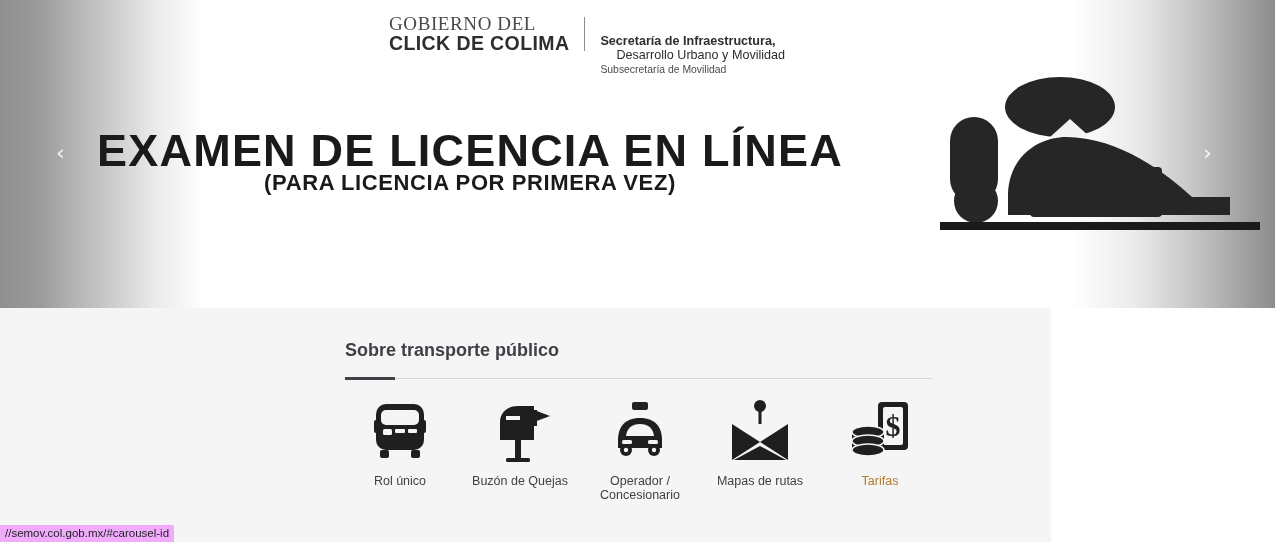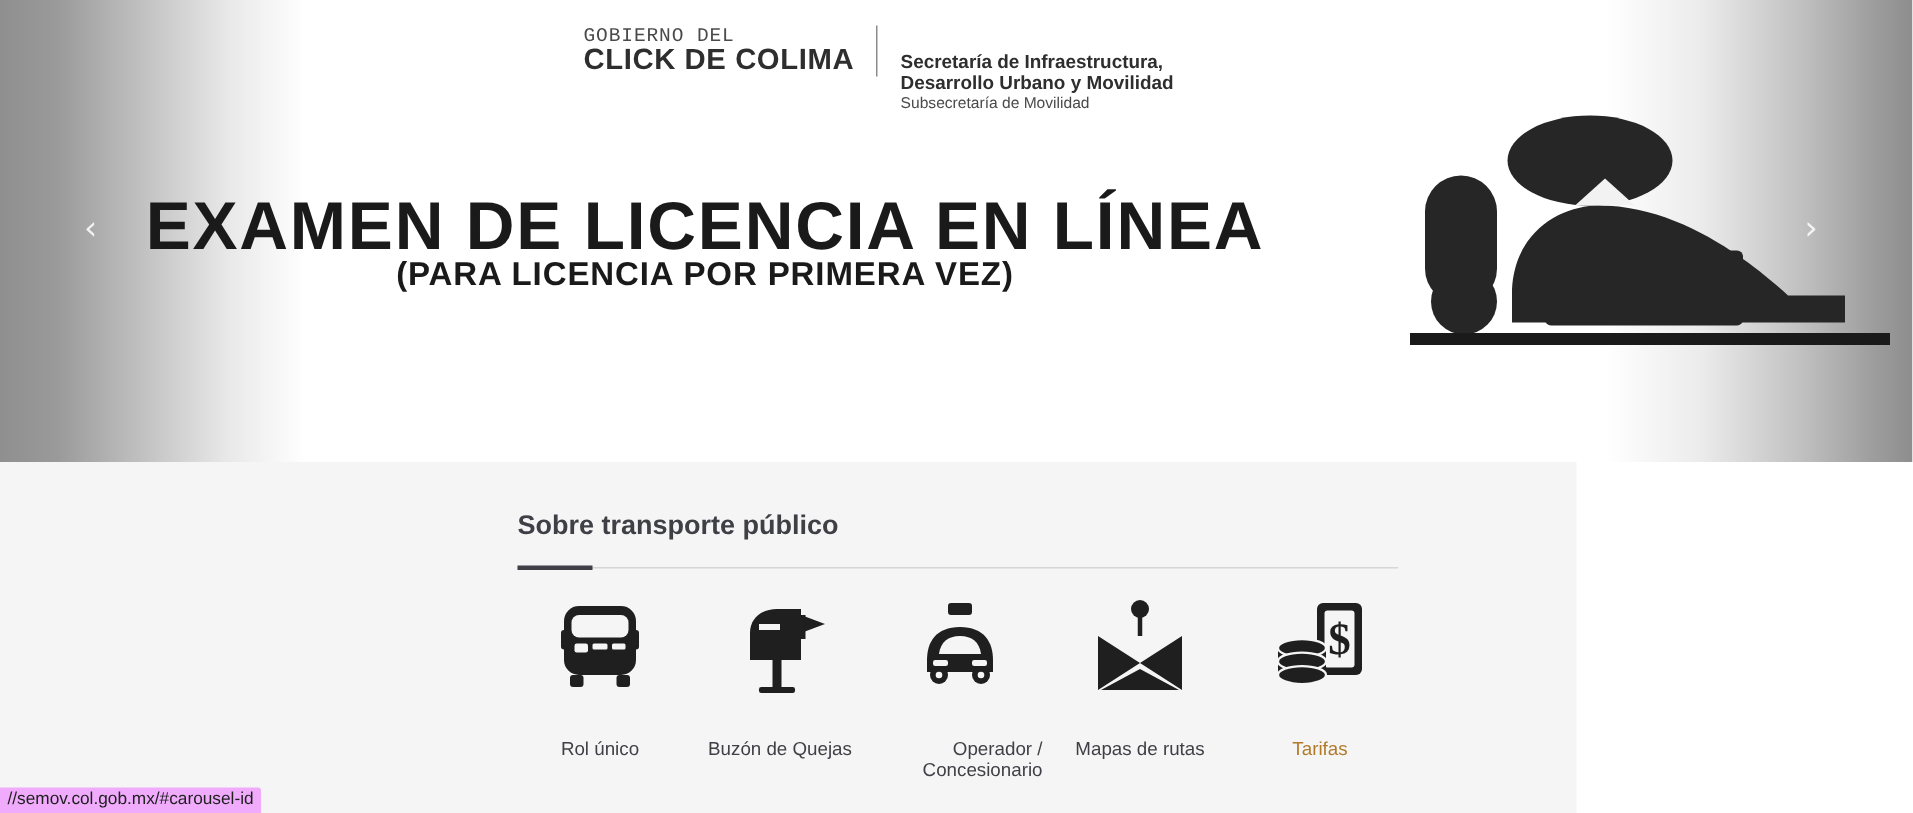--- a/index.html
+++ b/index.html
@@ -40,25 +40,25 @@
     display: flex;
     align-items: center;
     height: 40px;
   }
   .gov-left {
     text-align: left;
     line-height: 1.02;
     color: #3a3a3a;
   }
   .gov-left .l1 {
-    font-size: 13px;
+    font-size: 19px;
     letter-spacing: 0.6px;
     font-weight: 400;
     color: #4a4a4a;
-    font-family: Liberation Mono, monospace;
+    font-family: Liberation Serif, serif;
   }
   .gov-left .l2 {
     font-size: 19.5px;
     letter-spacing: 0.4px;
     font-weight: 700;
     color: #2e2e2e;
     margin-top: 1px;
   }
   .gov-divider {
     width: 1px;
@@ -70,21 +70,22 @@
     line-height: 1.18;
     color: #2e2e2e;
   }
   .gov-right .r1 {
     font-size: 12.6px;
     font-weight: 700;
     margin-top: 42px;
   }
   .gov-right .r2 {
     font-size: 12.6px;
-    font-weight: 700;
+    font-weight: 400;
+    margin-left: 16px;
   }
   .gov-right .r3 {
     font-size: 10.4px;
     font-weight: 400;
     color: #4a4a4a;
     margin-top: 1px;
   }
 
   
   .hero-title {
@@ -186,24 +187,24 @@
     cursor: pointer;
     text-decoration: none;
   }
   .icon-box {
     width: 72px; height: 72px;
     display: flex;
     align-items: center;
     justify-content: center;
   }
   .icon-label {
-    margin-top: 24px;
+    margin-top: 6px;
     font-size: 12.5px;
     line-height: 1.15;
-    text-align: right;
+    text-align: center;
     color: #3f3f46;
   }
   .icon-label.accent { color: #b07a2a; }
 
   
   .statusbar {
     position: absolute;
     left: 0; bottom: 0;
     background: #f0abfc;
     color: #1f1f1f;

